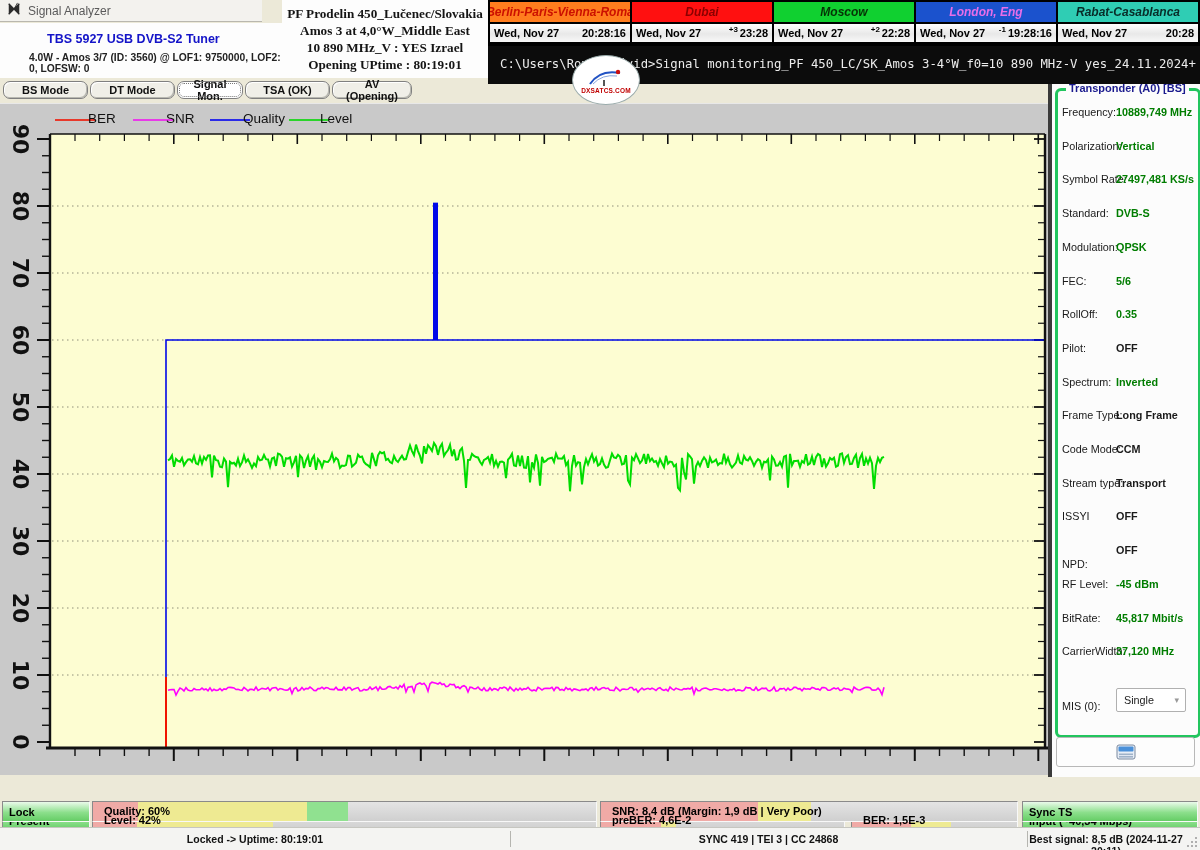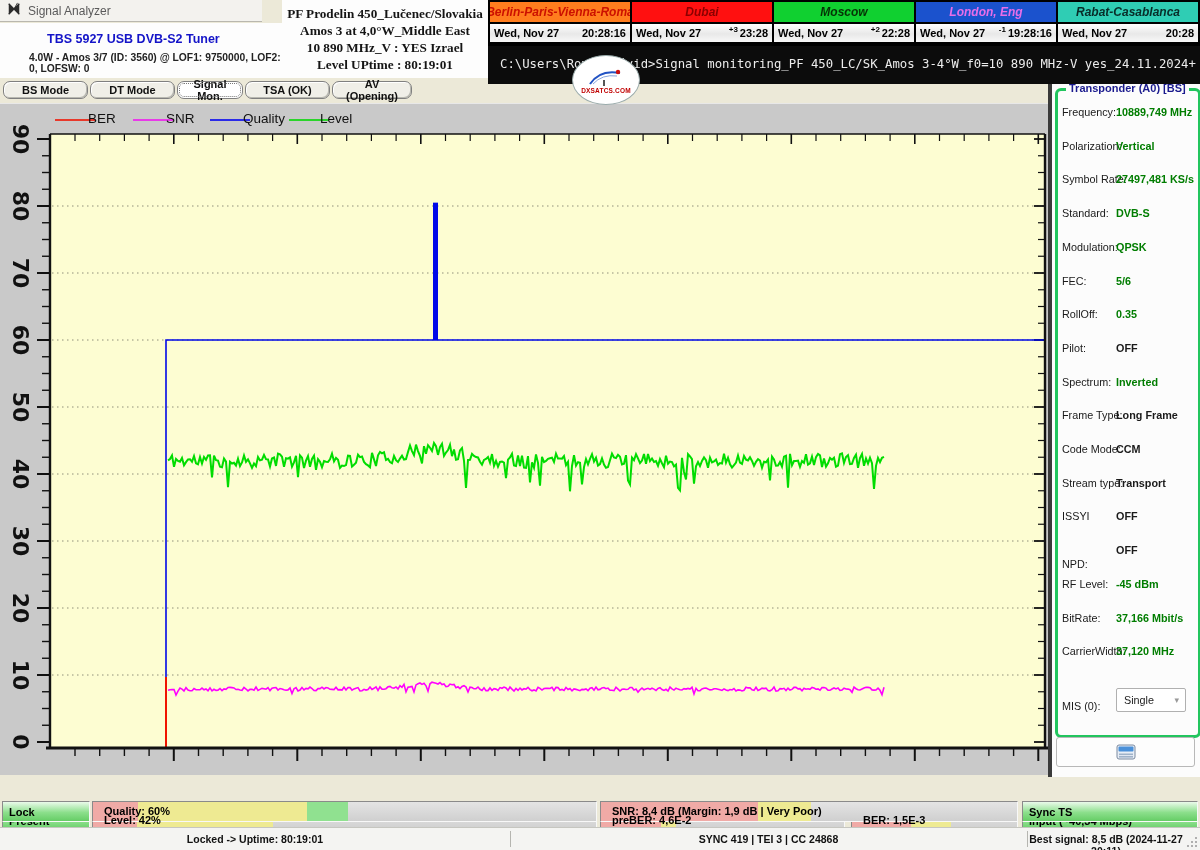--- a/index.html
+++ b/index.html
@@ -100,21 +100,21 @@
 
   <div class="abs" id="tunerbox">
     <div id="tuner-name">TBS 5927 USB DVB-S2 Tuner</div>
     <div id="tuner-details">4.0W - Amos 3/7 (ID: 3560) @ LOF1: 9750000, LOF2: 0, LOFSW: 0</div>
   </div>
 
   <div class="abs" id="antennabox">
     <div>PF Prodelin 450_Lučenec/Slovakia</div>
     <div>Amos 3 at 4,0°W_Middle East</div>
     <div>10 890 MHz_V : YES Izrael</div>
-    <div>Level UPtime : 80:19:01</div>
+    <div>Opening UPtime : 80:19:01</div>
   </div>
 
   <div class="abs" id="clocks">
       <div class="clock">
         <div class="clock-head" style="background: rgb(255, 125, 30); color: rgb(204, 16, 0);">Berlin-Paris-Vienna-Roma</div>
         <div class="clock-body">
           <span>Wed, Nov 27</span>
           <span class="sp"></span>
           <span>20:28:16</span>
         </div>
@@ -417,21 +417,21 @@
       <div class="tp-value tp-black" style="top: 359px;">CCM</div>
       <div class="tp-label" style="top: 392.7px;">Stream type:</div>
       <div class="tp-value tp-black" style="top: 392.7px;">Transport</div>
       <div class="tp-label" style="top: 426.4px;">ISSYI</div>
       <div class="tp-value tp-black" style="top: 426.4px;">OFF</div>
       <div class="tp-label" style="top: 474px;">NPD:</div>
       <div class="tp-value tp-black" style="top: 460.1px;">OFF</div>
       <div class="tp-label" style="top: 493.8px;">RF Level:</div>
       <div class="tp-value tp-green" style="top: 493.8px;">-45 dBm</div>
       <div class="tp-label" style="top: 527.5px;">BitRate:</div>
-      <div class="tp-value tp-green" style="top: 527.5px;">37,166 Mbit/s</div>
+      <div class="tp-value tp-green" style="top: 527.5px;">45,817 Mbit/s</div>
       <div class="tp-label" style="top: 561.2px;">CarrierWidth:</div>
       <div class="tp-value tp-green" style="top: 561.2px;">37,120 MHz</div>
     </div>
 
   <div class="abs brow" id="bars-row1" style="top:810px">
       <div class="gbtn" style="left: 2px; width: 88px;">Present</div>
       <div class="pbar" style="left: 92px; width: 505px;">
         <div class="pseg" style="left: 0%; width: 8.7%; background: rgb(240, 170, 166);"></div>
         <div class="pseg" style="left: 8.7%; width: 27%; background: rgb(238, 234, 146);"></div>
         <div class="plabel">Level: 42%</div>

